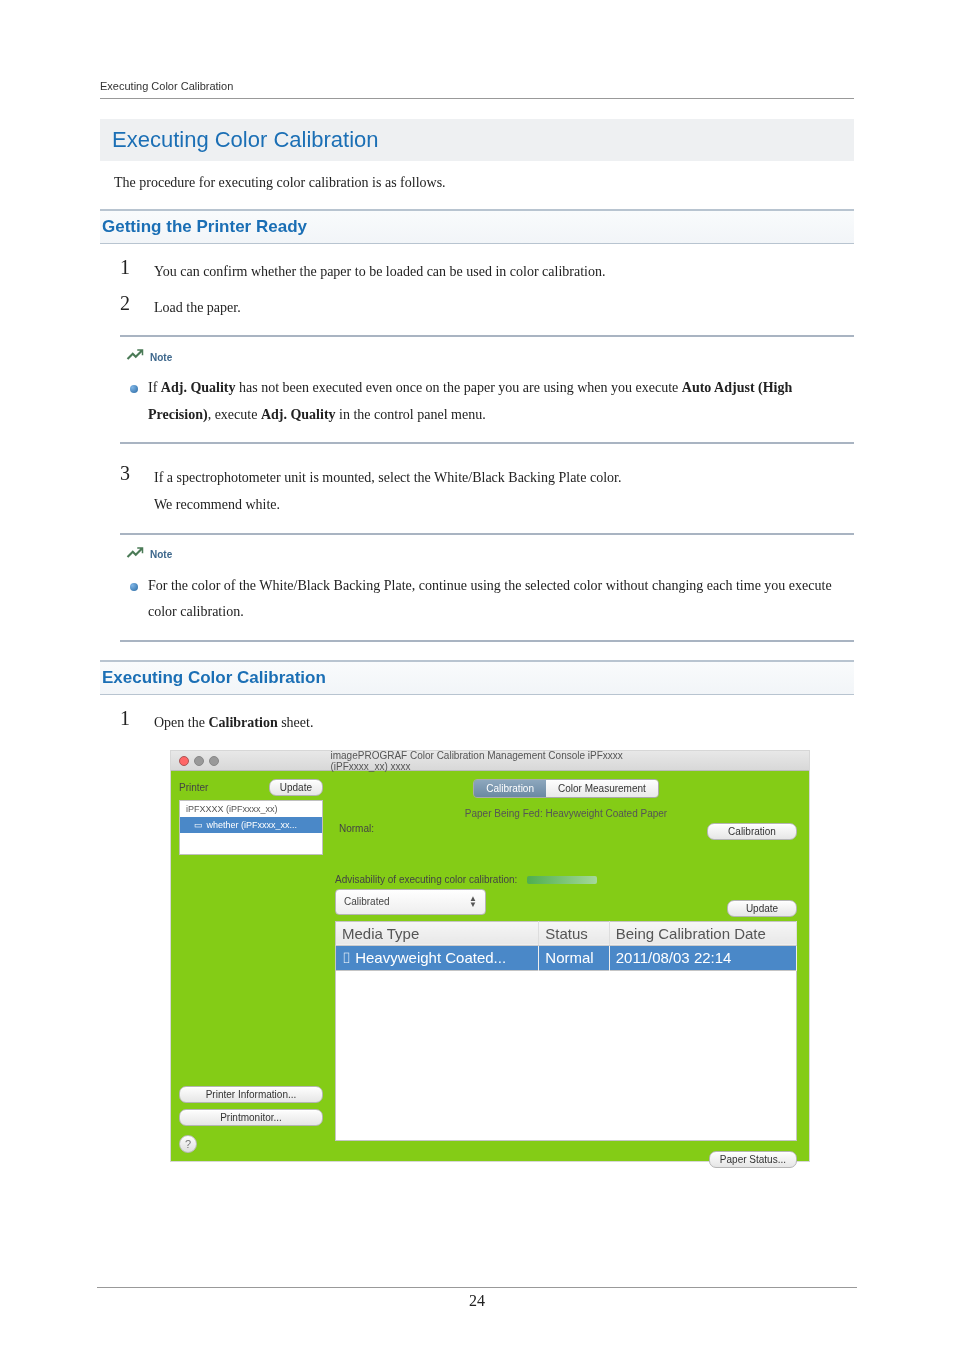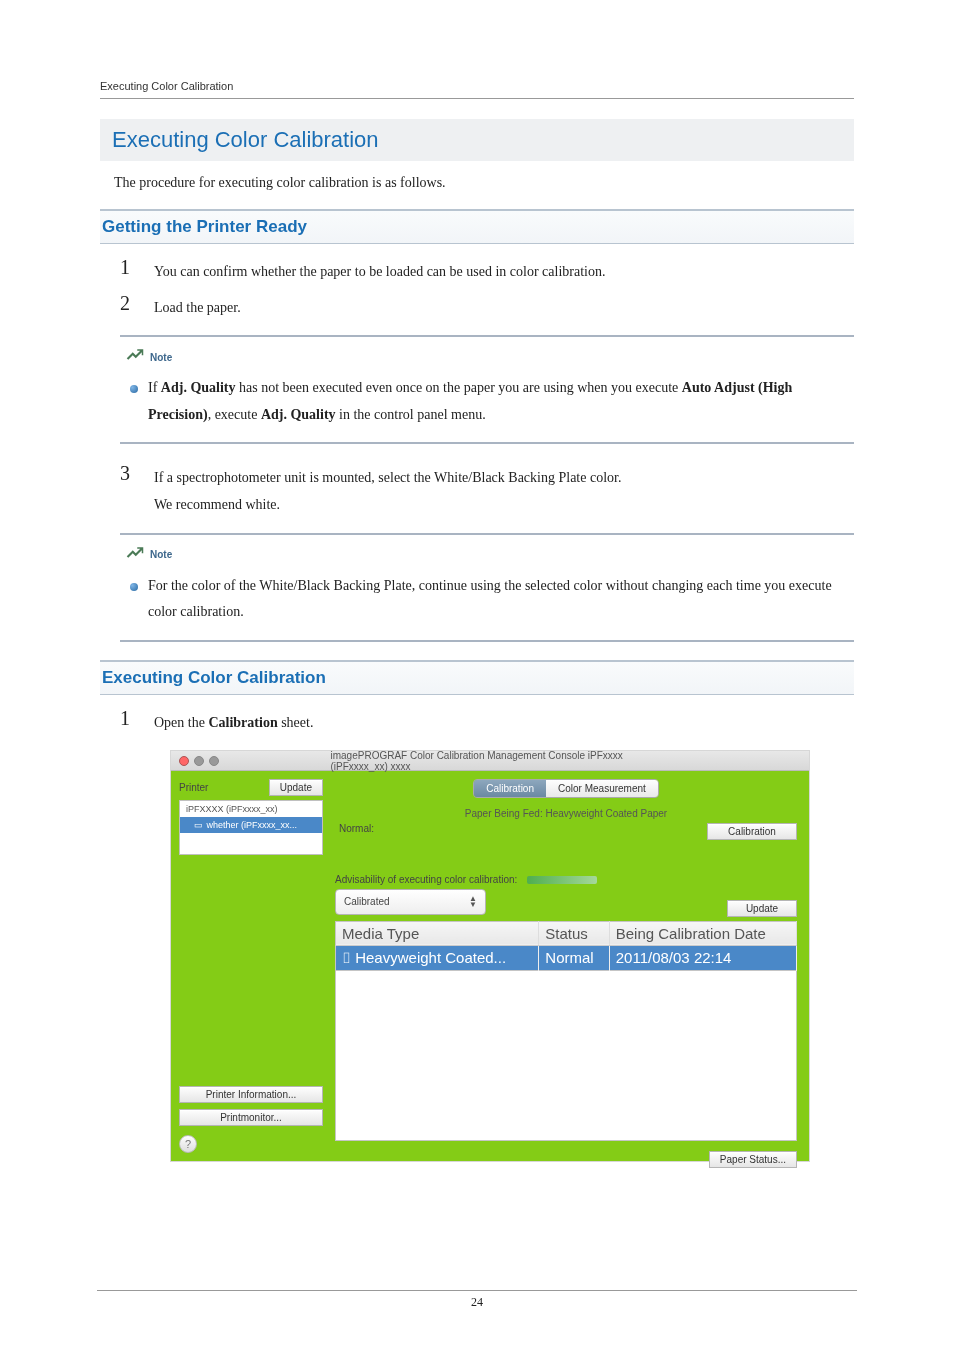--- a/index.html
+++ b/index.html
@@ -97,21 +97,21 @@
   .tl { width: 10px; height: 10px; border-radius: 50%; border: 1px solid #a55; }
   .tl.r { background: #f66; }
   .tl.y { background: #999; border-color:#888; }
   .tl.g { background: #999; border-color:#888; }
   .shot-title { position:absolute; left:50%; transform:translateX(-50%); color:#555; }
   .shot-body { display: flex; height: 390px; }
   .shot-left { width: 160px; padding: 8px; display:flex; flex-direction:column; }
   .shot-left-top { display:flex; justify-content:space-between; align-items:center; margin-bottom:4px; }
   .mac-btn {
     background: linear-gradient(#fefefe,#e6e6e6);
-    border: 1px solid #b5b5b5; border-radius: 0;
+    border: 1px solid #b5b5b5; border-radius: 7px;
     padding: 2px 10px; font-size: 10px; color:#333;
     box-shadow: 0 1px 0 #fff inset;
   }
   .left-list {
     border: 1px solid #c0c0c0; background:#fff; height: 55px;
     font-size: 9px; margin-bottom: 2px;
   }
   .left-list .li1 { padding: 3px 6px; color:#555; }
   .left-list .li2 { padding: 3px 6px 3px 14px; background:#4a88c8; color:#fff; display:flex; align-items:center; gap:4px; }
   .left-spacer { flex:1; }
@@ -143,21 +143,21 @@
   .table th { background: linear-gradient(#f6f6f6,#e8e8e8); border-bottom:1px solid #ccc; border-right:1px solid #ddd; padding: 3px 6px; text-align:left; color:#555; font-weight:normal; }
   .table td { padding: 3px 6px; border-right:1px solid #eee; }
   .row-sel td { background:#4a88c8; color:#fff; }
   .table-wrap { flex:1; display:flex; flex-direction:column; }
   .table-body { border:1px solid #c5c5c5; border-top:none; background:#fff; height: 170px; }
   .shot-footer { display:flex; justify-content:flex-end; margin-top:10px; }
   .right-btns-col { display:flex; flex-direction:column; gap:60px; align-items:flex-end; margin-left:8px; }
 
   .page-num {
     position:absolute; bottom:40px; left:50%; transform:translateX(-50%);
-    font-size: 12px; border-top: 1px solid #999; width: 760px; text-align:center; padding-top:4px;
+    font-size: 16px; border-top: 1px solid #999; width: 760px; text-align:center; padding-top:4px;
   }
 </style>
 </head>
 <body>
 
 <div class="page">
 
   <div class="header-text">Executing Color Calibration</div>
 
   <div class="h1">Executing Color Calibration</div>

